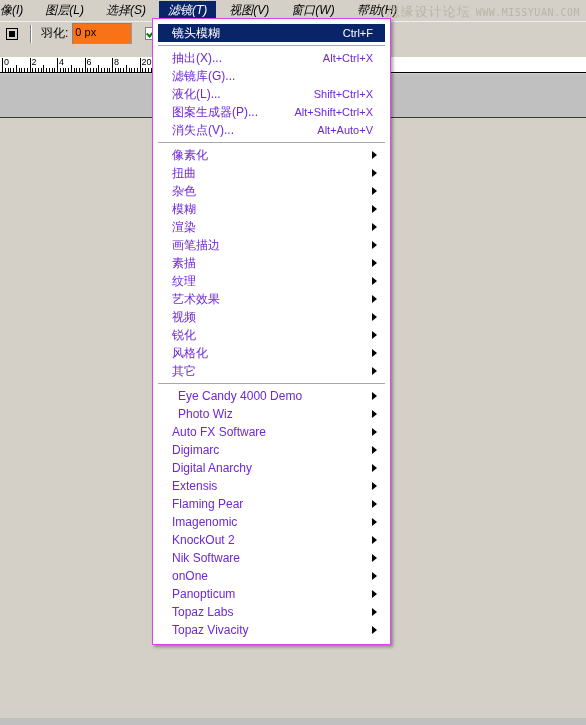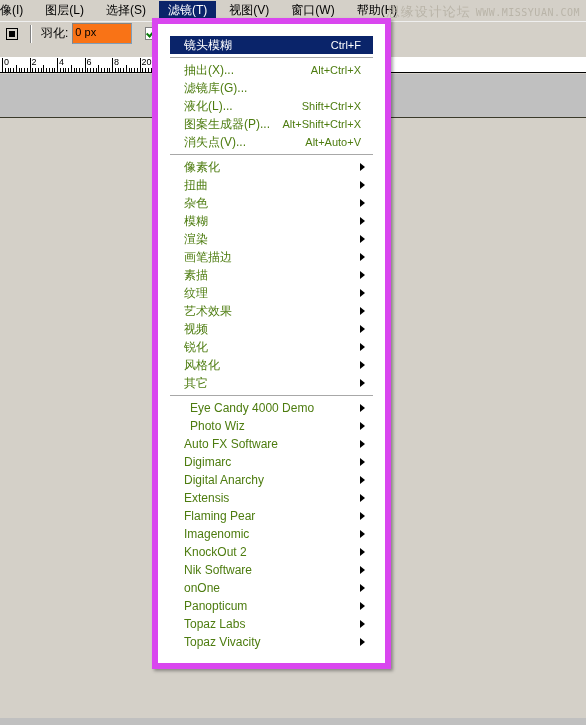--- a/index.html
+++ b/index.html
@@ -25,20 +25,21 @@
     padding-left: 0px;
     font-size: 12px;
     color: #000;
     z-index: 30;
   }
   .mb-item {
     padding: 2px 9px 3px 9px;
     margin-right: 4px;
     white-space: nowrap;
     line-height: 15px;
+    font-style: italic;
   }
   .mb-item.first { padding-left: 0px; margin-left: 0px; }
   .mb-item.active {
     background: #0a246a;
     color: #ffffff;
   }
 
   
   #watermark {
     position: absolute;
@@ -162,34 +163,34 @@
     background: #c0c0c0;
     z-index: 6;
   }
 
   
   #filtermenu {
     position: absolute;
     left: 152px; top: 18px;
     width: 239px;
     background: #ffffff;
-    border: 6px solid #d946ef;
+    border: 1px solid #d946ef;
     box-shadow: 2px 2px 3px rgba(0,0,0,0.35);
     font-size: 12px;
     z-index: 40;
-    padding: 12px;
+    padding: 5px;
   }
   .mi {
     position: relative;
     height: 18px;
     line-height: 18px;
     display: flex; align-items: center;
     padding-left: 14px;
     white-space: nowrap;
-    color: #4d7c0f;
+    color: #6d28d9;
   }
   .mi.highlight { background: #0a246a; color: #ffffff; }
   .mi .label { flex: 1 1 auto; }
   .mi .accel {
     margin-left: auto;
     padding-right: 12px;
     font-size: 11px;
     font-family: "Liberation Sans", sans-serif;
   }
   .mi.has-arrow .arrow {

